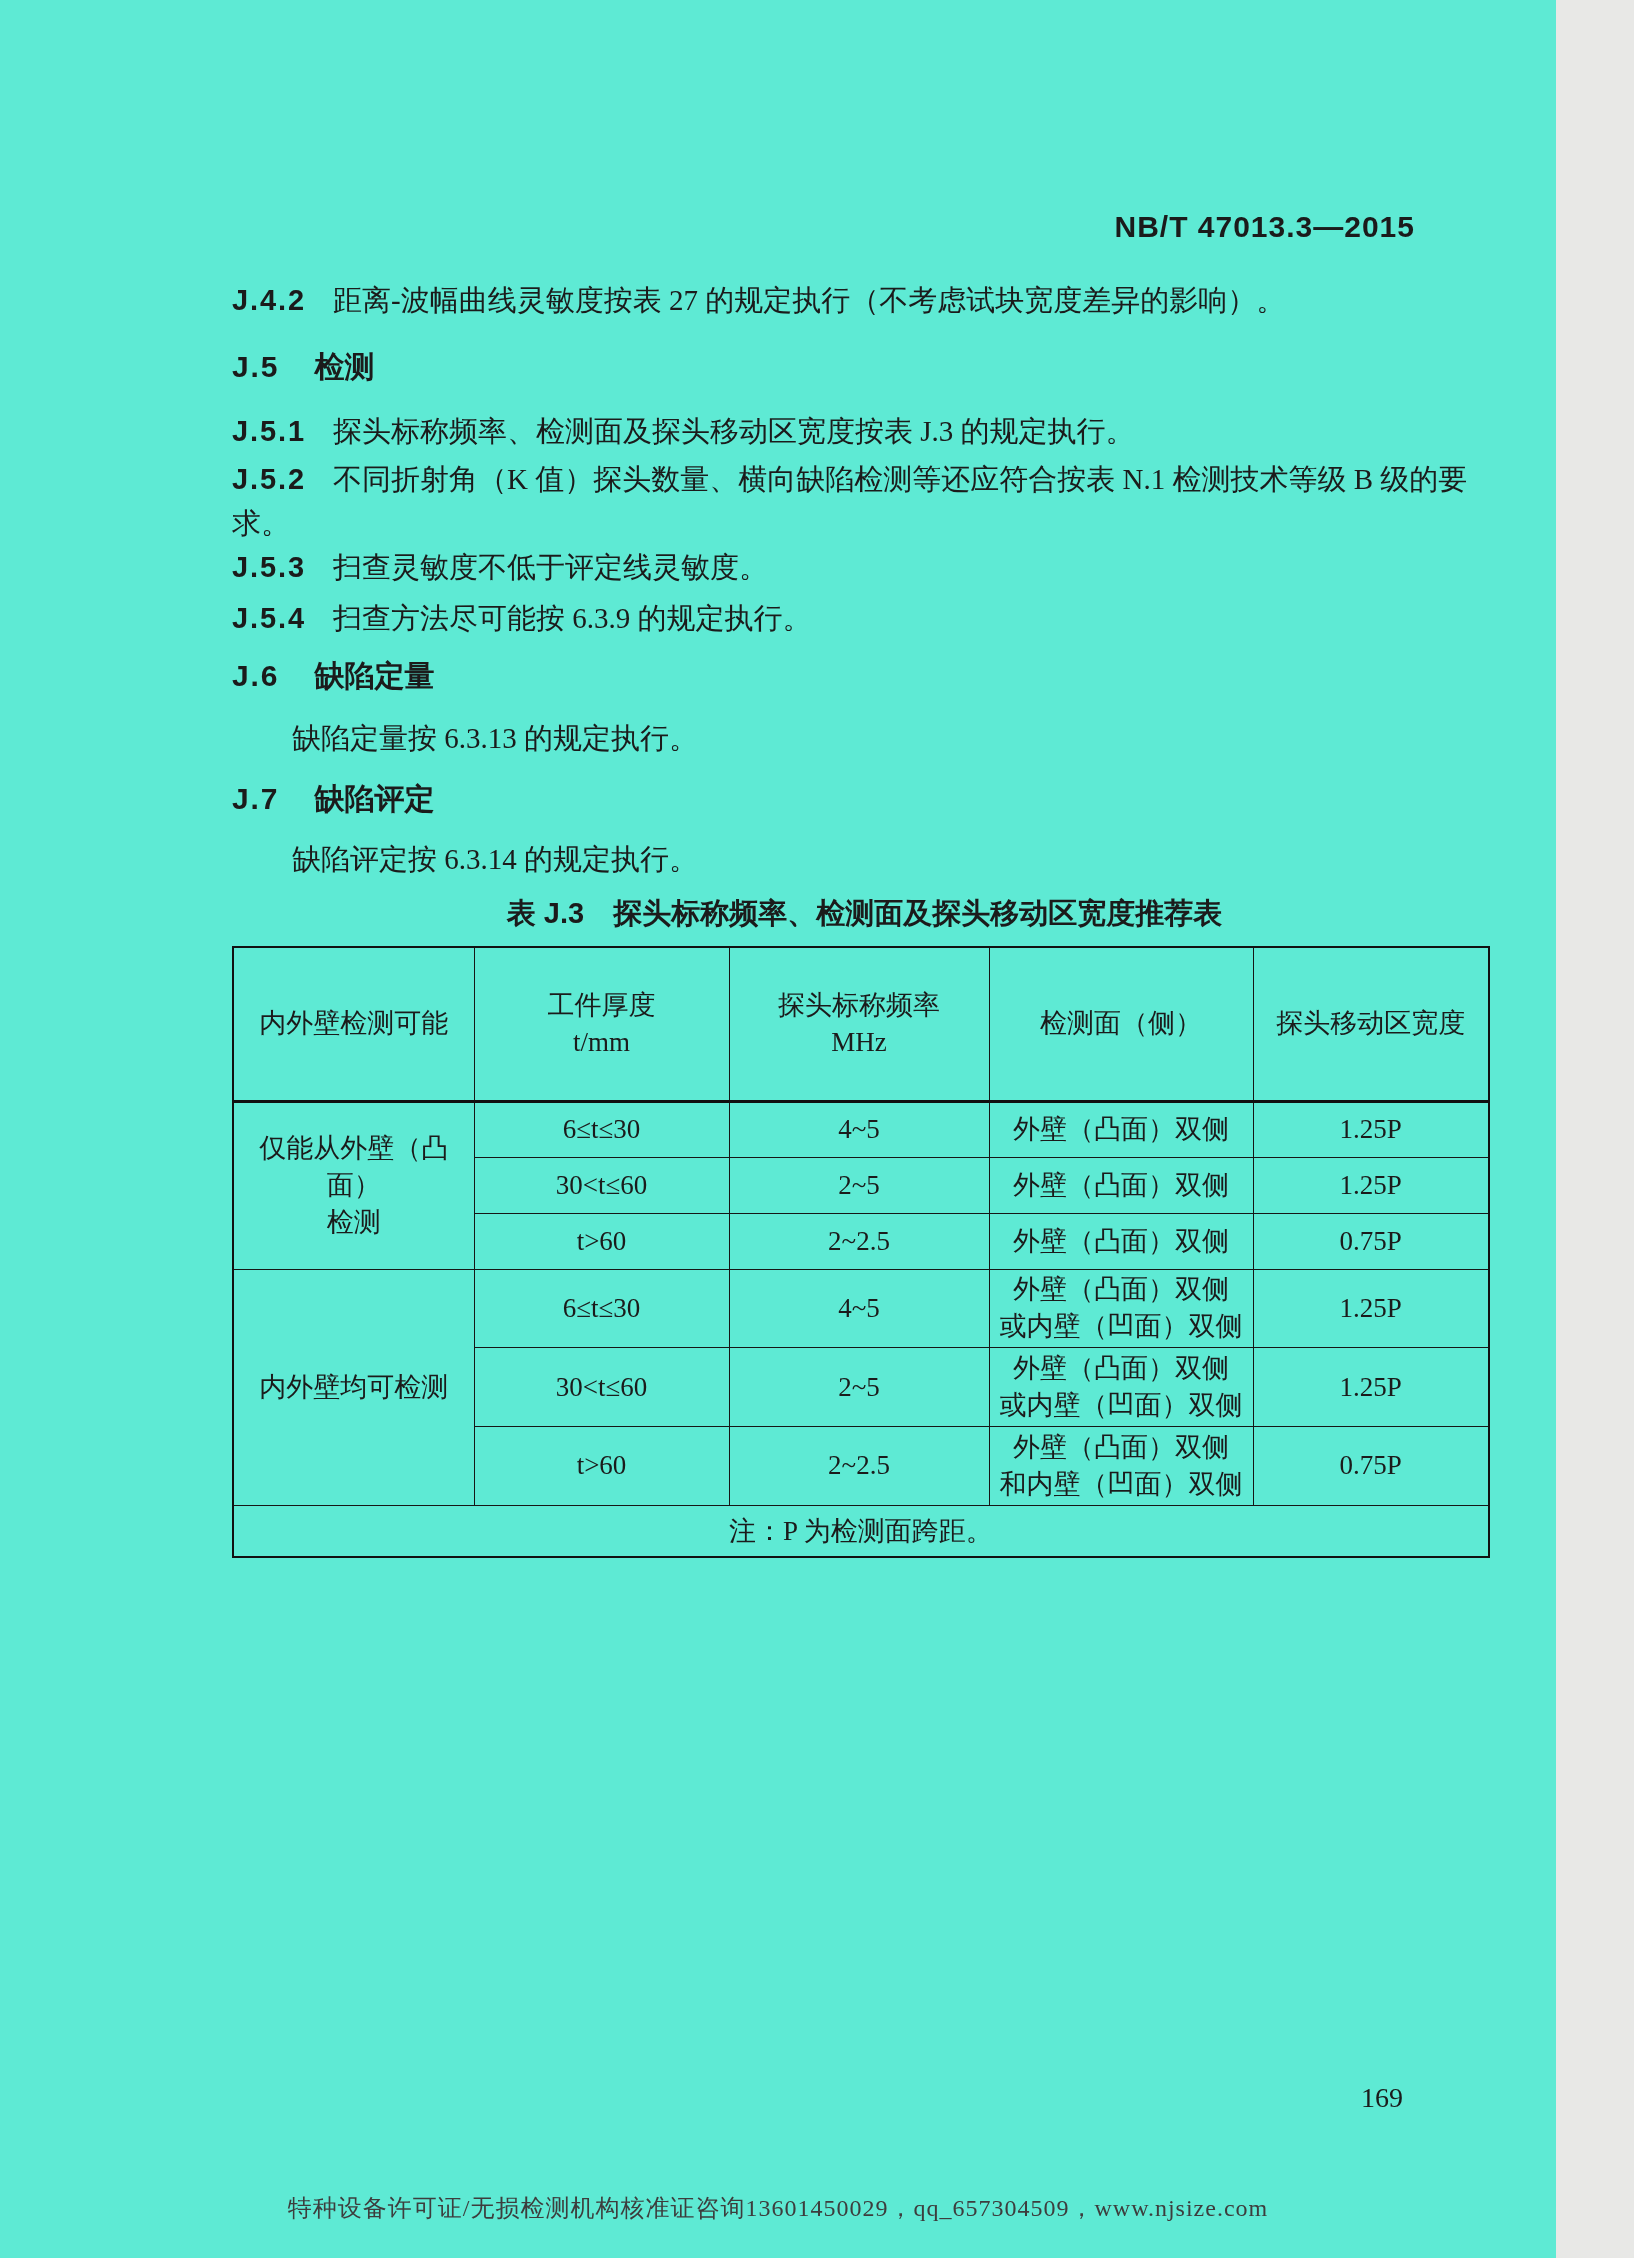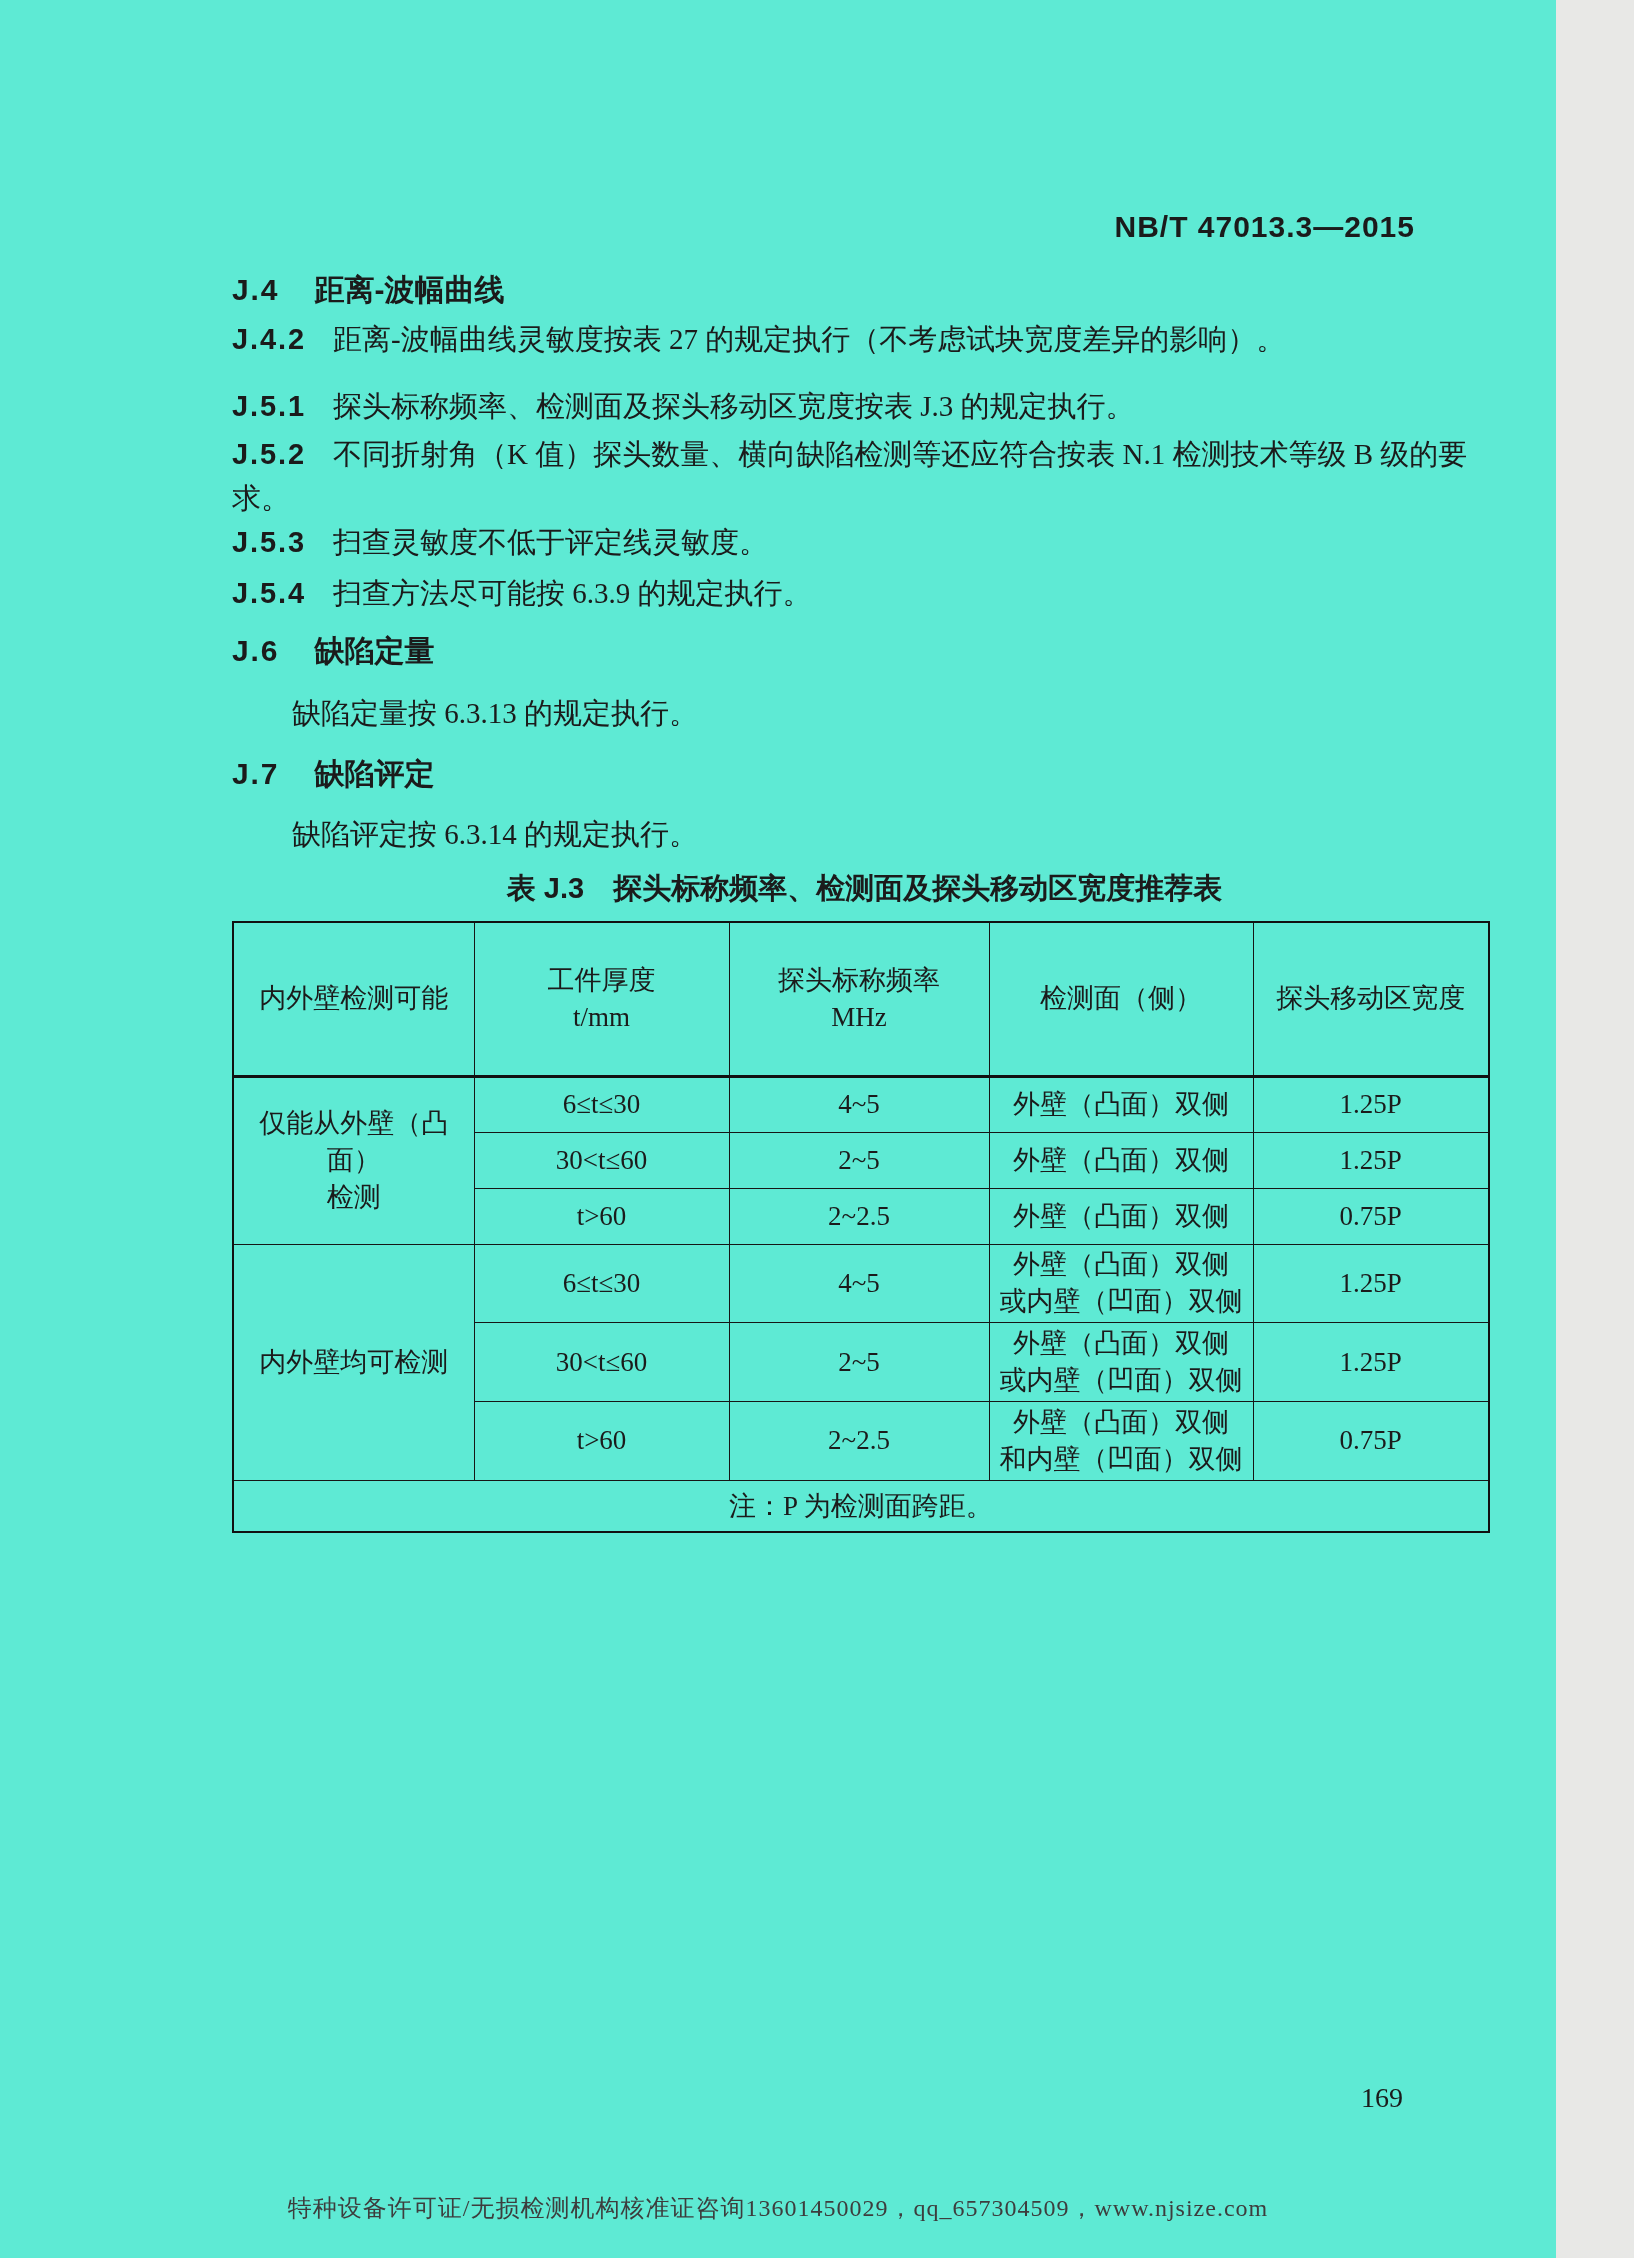--- a/index.html
+++ b/index.html
@@ -118,29 +118,29 @@
 </style>
 </head>
 <body>
 
 <div class="page">
 
   <div class="doc-code">NB/T 47013.3—2015</div>
 
   <main class="content">
 
-    <div class="h mt-0">
-      <span class="hl">J.4</span><span>距离-波幅曲线</span>
-    </div>
 
 
     <p class="para mt-8">
       <span class="lbl">J.4.2</span><span>距离-波幅曲线灵敏度按表 27 的规定执行（不考虑试块宽度差异的影响）。</span>
     </p>
 
+    <div class="h mt-26">
+      <span class="hl">J.5</span><span>检测</span>
+    </div>
 
     <p class="para mt-24">
       <span class="lbl">J.5.1</span><span>探头标称频率、检测面及探头移动区宽度按表 J.3 的规定执行。</span>
     </p>
 
     <p class="para mt-4">
       <span class="lbl">J.5.2</span><span>不同折射角（K 值）探头数量、横向缺陷检测等还应符合按表 N.1 检测技术等级 B 级的要求。</span>
     </p>
 
     <p class="para mt-0">

